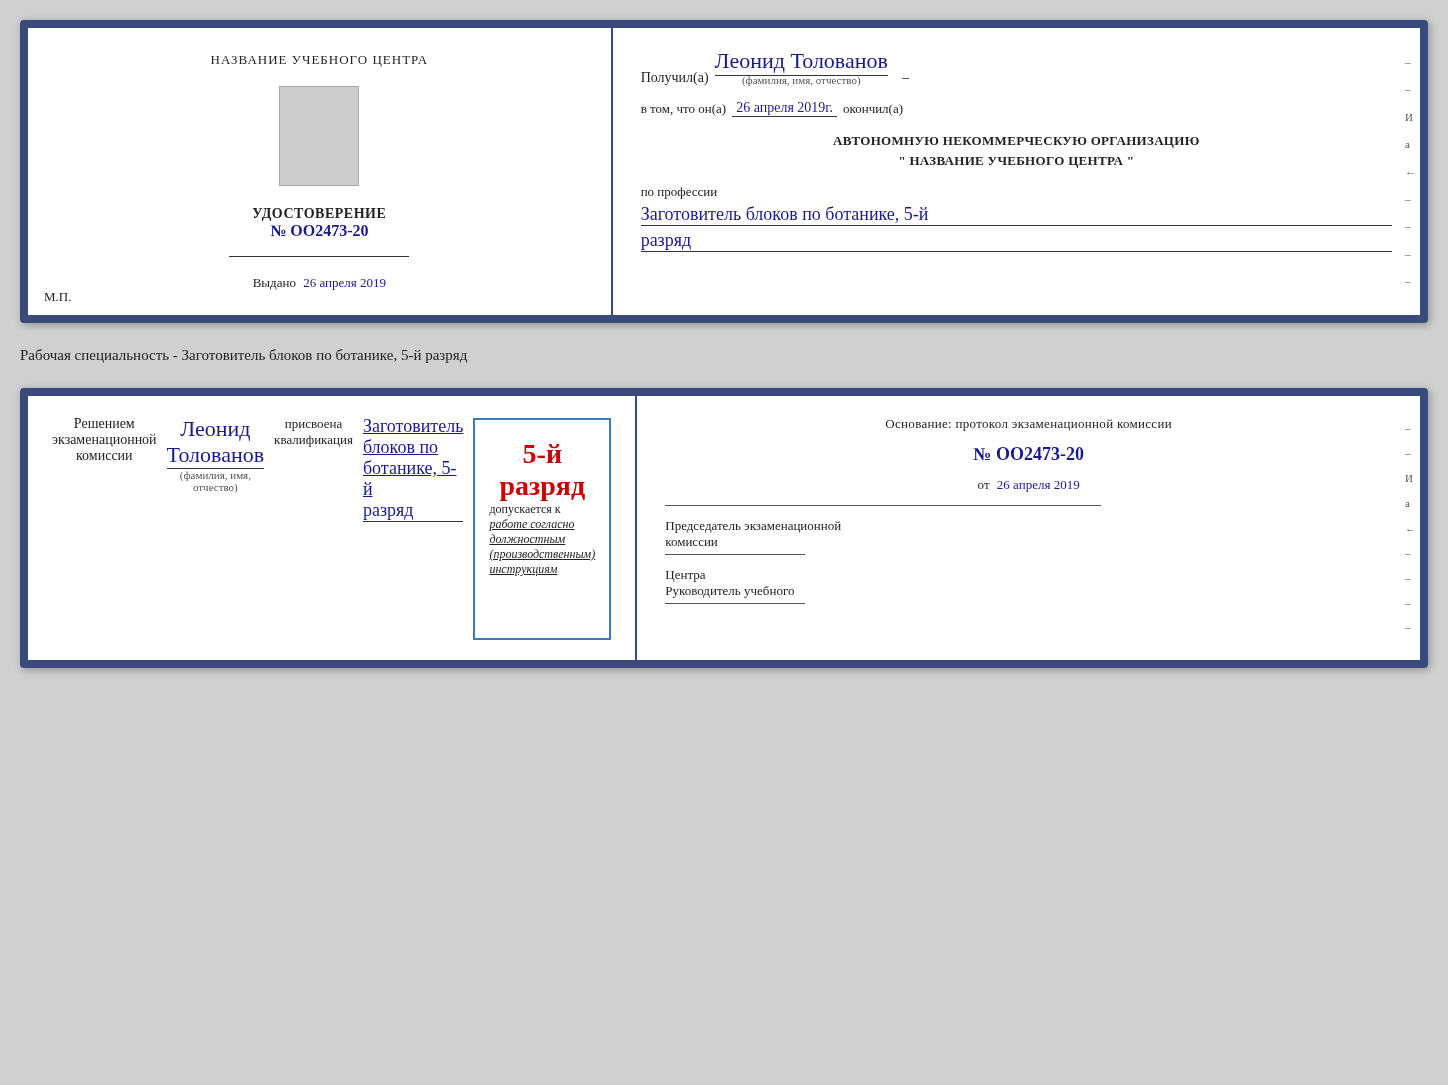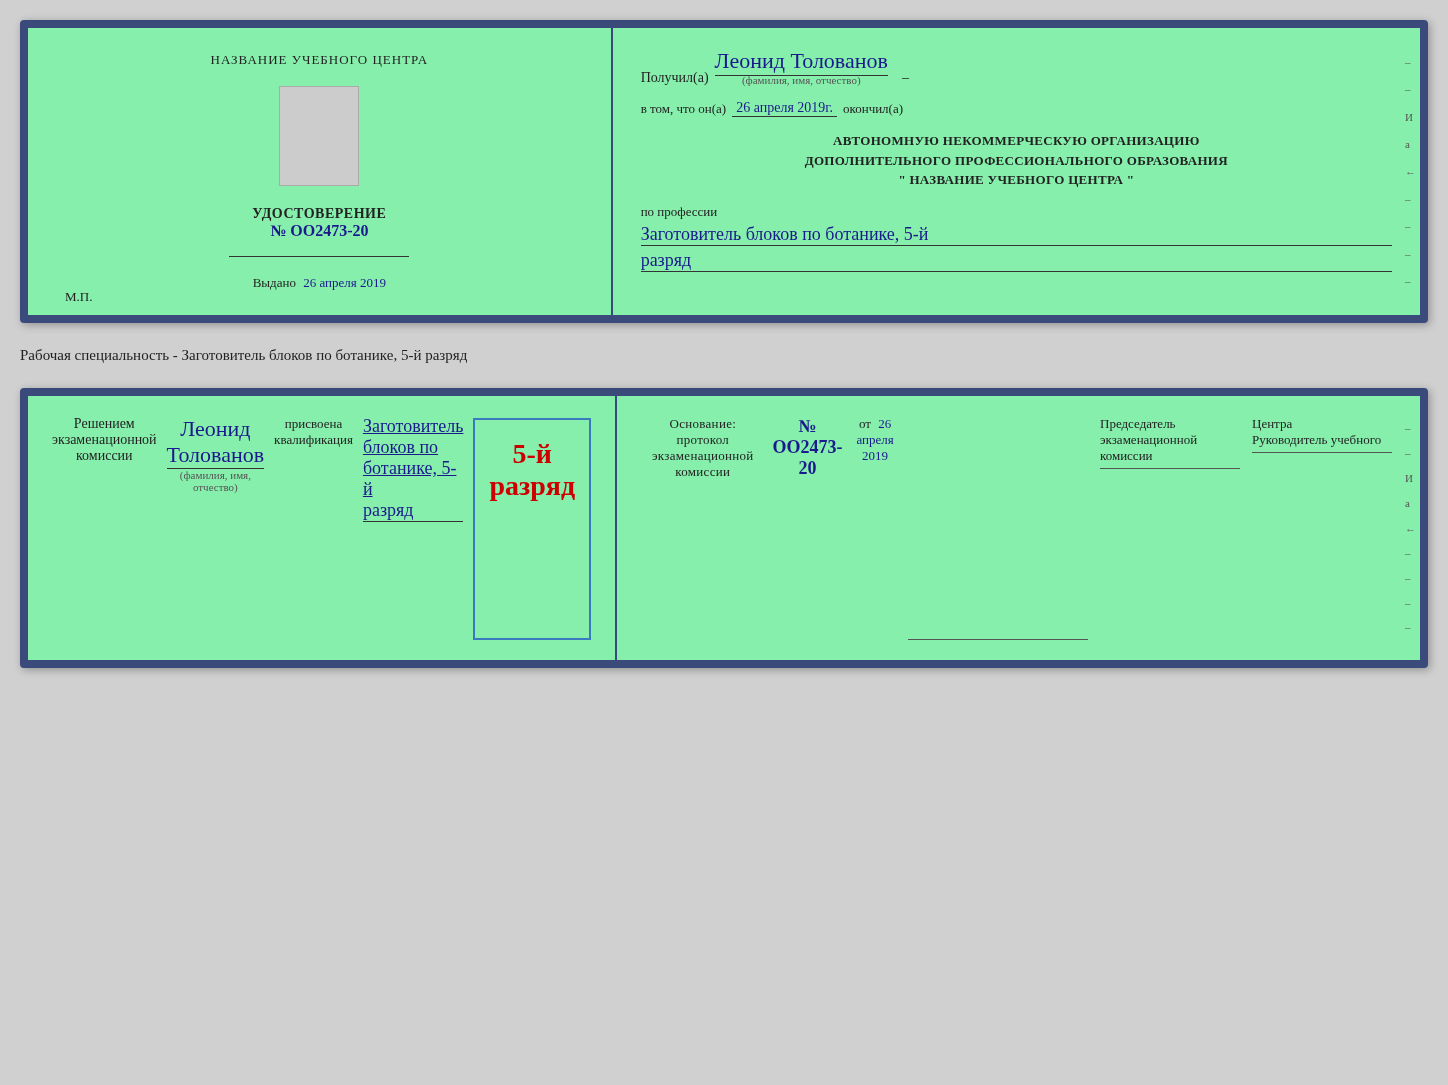--- a/index.html
+++ b/index.html
@@ -13,21 +13,21 @@
 
     .page-container {
       background: #d0d0d0;
       display: flex;
       flex-direction: column;
       gap: 18px;
     }
 
     
     .document-card {
-      background: #86efac;
+      background: #ffffff;
       border: 8px solid #3a4a7a;
       border-radius: 4px;
       display: flex;
       flex-direction: row;
       min-height: 280px;
       position: relative;
       box-shadow: 2px 2px 8px rgba(0,0,0,0.3);
     }
 
     .doc-left {
@@ -88,21 +88,21 @@
     .vydano-line {
       font-size: 13px;
       color: #222;
       margin-top: 18px;
       text-align: center;
     }
 
     .mp-label {
       position: absolute;
       bottom: 10px;
-      left: 37px;
+      left: 16px;
       font-size: 13px;
       color: #222;
     }
 
     
     .poluchil-line {
       font-size: 14px;
       color: #222;
       display: flex;
       align-items: flex-end;
@@ -188,21 +188,21 @@
       padding: 20px 24px;
       display: flex;
       flex-direction: row;
       gap: 10px;
     }
 
     .qual-right {
       flex: 1;
       padding: 20px 28px;
       display: flex;
-      flex-direction: row;
+      flex-direction: column;
       gap: 12px;
       position: relative;
     }
 
     .resheniem-text {
       font-size: 14px;
       color: #222;
       text-align: center;
     }
 
@@ -345,21 +345,20 @@
       </div>
 
       <div class="vtom-line">
         <span>в том, что он(а)</span>
         <span class="handwritten-date">26 апреля 2019г.</span>
         <span>окончил(а)</span>
       </div>
 
       <div class="avtonomnuyu-block">
         <div>АВТОНОМНУЮ НЕКОММЕРЧЕСКУЮ ОРГАНИЗАЦИЮ</div>
-        <div>ДОПОЛНИТЕЛЬНОГО ПРОФЕССИОНАЛЬНОГО ОБРАЗОВАНИЯ</div>
         <div>"   НАЗВАНИЕ УЧЕБНОГО ЦЕНТРА   "</div>
       </div>
 
       <div class="po-professii">
         <span>по профессии</span>
         <span class="handwritten-profession">Заготовитель блоков по ботанике, 5-й</span>
         <span class="handwritten-razryad">разряд</span>
       </div>
 
       <div class="side-marks-right">
@@ -390,20 +389,26 @@
 
       <div class="prisvoena-text">присвоена квалификация</div>
 
       <div>
         <span class="handwritten-qual">Заготовитель блоков по ботанике, 5-й</span>
         <span class="handwritten-razryad2">разряд</span>
       </div>
 
       <div class="stamp-box">
         <span class="stamp-rank">5-й разряд</span>
+        <div class="dopuskaetsya-text">
+          <span>допускается к</span>
+          <span class="italic-underline">работе согласно должностным</span>
+          <br>
+          <span class="italic-underline">(производственным) инструкциям</span>
+        </div>
       </div>
     </div>
 
     <div class="qual-right">
       <div class="osnovanie-text">Основание: протокол экзаменационной комиссии</div>
 
       <div class="protocol-number">№  OO2473-20</div>
 
       <div class="ot-date">
         <span>от</span>

